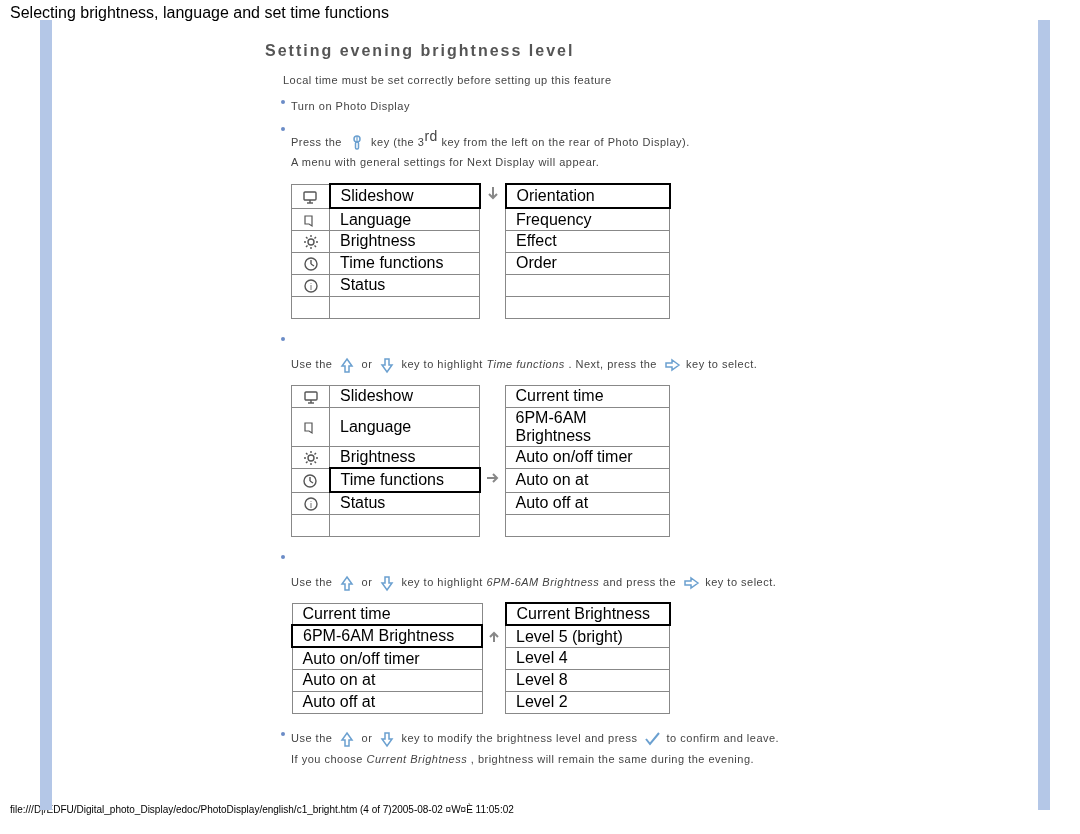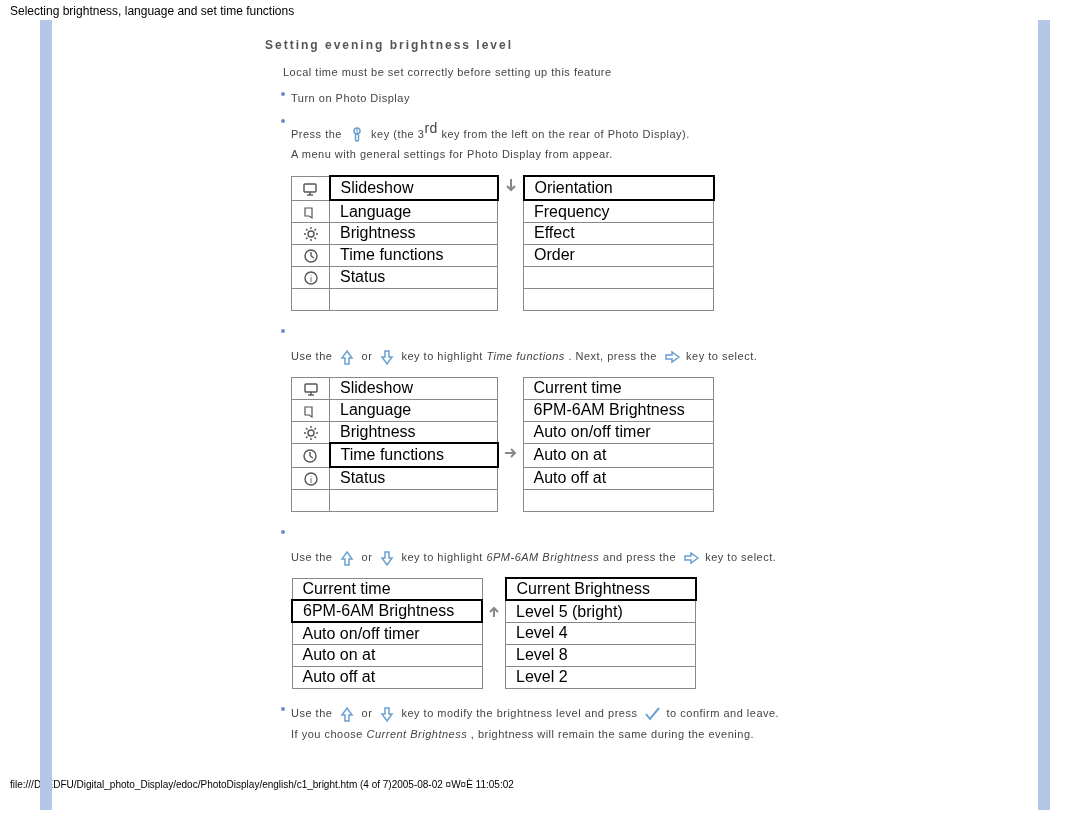--- a/index.html
+++ b/index.html
@@ -1,36 +1,36 @@
 <!DOCTYPE html>
 <html><head>
 <meta charset="utf-8">
 <style>
 * { box-sizing: border-box; margin: 0; padding: 0; }
 body { font-family: Verdana, Arial, sans-serif; font-size: 11px; color: #333; background: #fff; width: 1080px; }
-.top-text { font-size: 12px; color: #000; padding: 4px 10px; }
+.top-text { font-size: 16px; color: #000; padding: 4px 10px; }
 .page-wrap { padding: 0 40px; }
 .sidebar-left, .sidebar-right { position: fixed; top: 20px; width: 12px; height: 790px; background: #b4c7e7; }
 .sidebar-left { left: 40px; }
 .sidebar-right { left: 1038px; }
 .content { margin-left: 225px; width: 790px; padding-top: 16px; padding-bottom: 20px; }
-.heading { font-size: 12px; color: #555; letter-spacing: 2px; font-weight: bold; margin-bottom: 14px; }
+.heading { font-size: 16px; color: #555; letter-spacing: 2px; font-weight: bold; margin-bottom: 14px; }
 .intro-line { margin-left: 18px; color: #444; letter-spacing: 0.5px; margin-bottom: 10px; }
 .step-list { margin-left: 18px; }
 .step { position: relative; padding-left: 0; margin-bottom: 6px; color: #444; letter-spacing: 0.5px; line-height: 1.9; margin-left: 8px; }
 .bullet { position: absolute; left: -10px; top: 4px; width: 4px; height: 4px; border-radius: 50%; background: #6b8cc7; }
 .sup { font-size: 14px; vertical-align: super; }
 .key-icon { display: inline-block; width: 18px; height: 18px; vertical-align: middle; margin: 0 2px; }
 .menu-img { margin: 10px 0 14px 8px; }
 table.menu { border-collapse: collapse; font-family: Arial, sans-serif; font-size: 16px; color: #000; }
 table.menu td { border: 1px solid #888; padding: 1px 10px; height: 22px; vertical-align: middle; }
 table.menu td.sel { border: 2px solid #000; }
 table.menu td.iconcell { width: 38px; text-align: center; padding: 0; }
-table.menu td.leftcol { width: 168px; }
-table.menu td.rightcol { width: 190px; }
+table.menu td.leftcol { width: 150px; }
+table.menu td.rightcol { width: 164px; }
 .micon { width: 16px; height: 16px; display: inline-block; vertical-align: middle; }
 .italic { font-style: italic; }
 .footer-text { font-size: 10px; color: #000; padding: 2px 10px; margin-top: 6px; }
 </style>
 </head>
 <body>
 
 <div class="top-text">Selecting brightness, language and set time functions</div>
 
 <div class="sidebar-left"></div>
@@ -55,21 +55,21 @@
       <span>Press the </span>
       <span class="key-icon">
         <svg viewBox="0 0 18 18">
               <circle cx="9" cy="5" r="3" fill="none" stroke="#6ba0d0" stroke-width="1.5"></circle>
               <rect x="7.5" y="8" width="3" height="7" rx="1.2" fill="none" stroke="#6ba0d0" stroke-width="1.5"></rect>
               <line x1="9" y1="8" x2="9" y2="2" stroke="#6ba0d0" stroke-width="1.2"></line>
             </svg>
       </span>
       <span> key (the 3</span><span class="sup">rd</span><span> key from the left on the rear of Photo Display).</span>
       <br>
-      <span>A menu with general settings for Photo Display from appear.</span>
+      <span>A menu with general settings for Next Display will appear.</span>
     </div>
 
     <div class="menu-img">
       <table class="menu">
         <tbody>
               <tr>
           <td class="iconcell"><span class="micon"><svg viewBox="0 0 16 16">
                       <rect x="2" y="3" width="12" height="8" rx="1" fill="none" stroke="#555" stroke-width="1.4"></rect>
                       <line x1="8" y1="11" x2="8" y2="14" stroke="#555" stroke-width="1.4"></line>
                       <line x1="5" y1="14" x2="11" y2="14" stroke="#555" stroke-width="1.4"></line>

